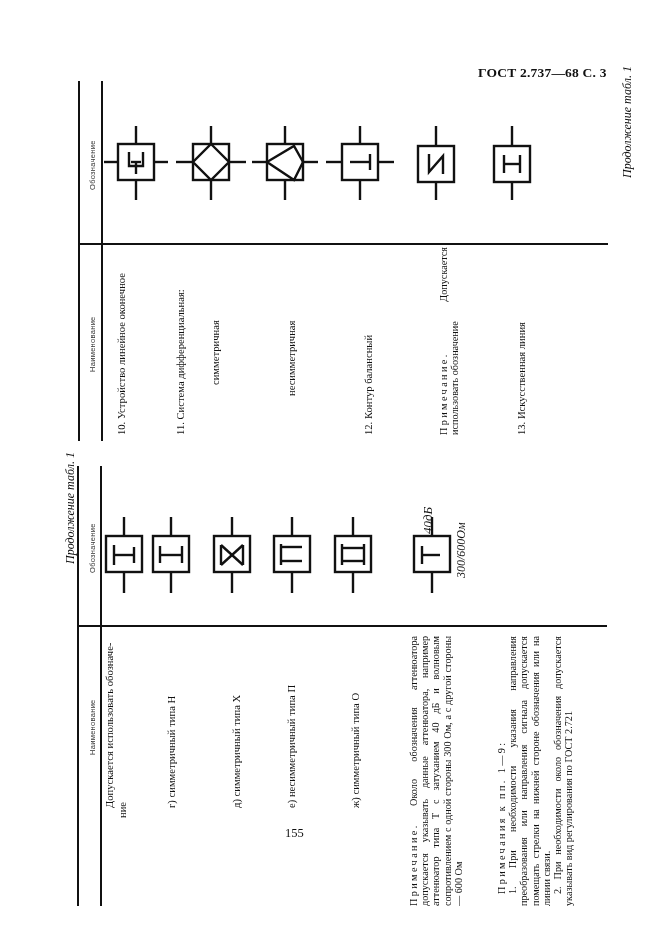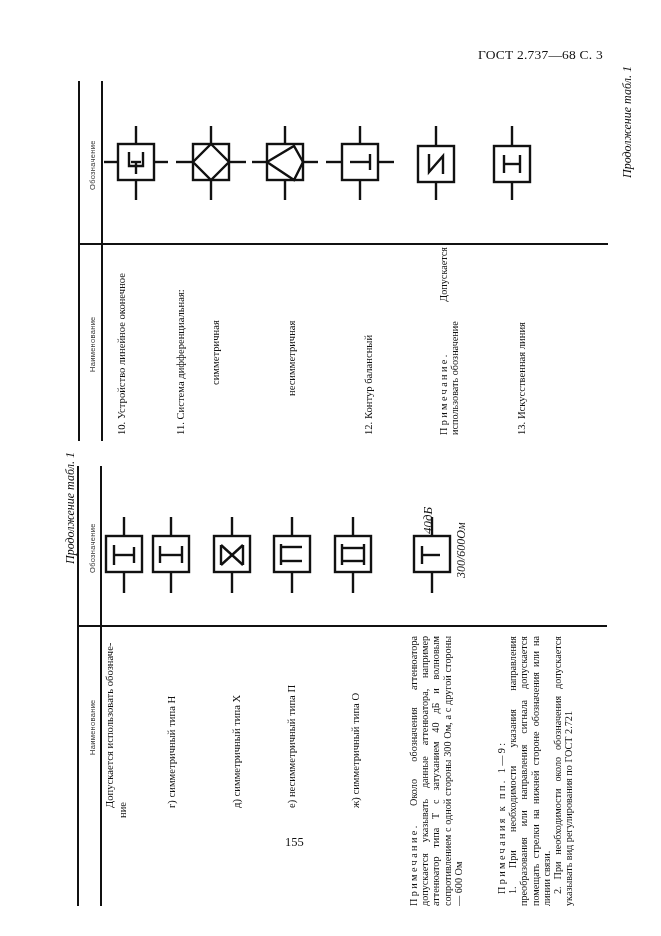--- a/index.html
+++ b/index.html
@@ -1,20 +1,20 @@
 <!DOCTYPE html>
 <html><head>
 <meta charset="utf-8">
 <style>
   html, body { margin:0; padding:0; background:#fff; }
   body { width:661px; height:936px; position:relative; overflow:hidden;
          font-family:"Liberation Serif", serif; color:#111; }
-  .header { position:absolute; top:47px; left:478px; font-weight:normal;
+  .header { position:absolute; top:65px; left:478px; font-weight:bold;
             font-size:13.5px; letter-spacing:0.2px; white-space:nowrap; }
-  .pagenum { position:absolute; left:285px; top:826px; font-size:12.5px;margin-top:9px; }
+  .pagenum { position:absolute; left:285px; top:826px; font-size:12.5px; }
   .vline { position:absolute; width:1.6px; background:#111; }
   .hline { position:absolute; height:1.6px; background:#111; }
   .rot { position:absolute; transform-origin:0 0; transform:rotate(-90deg);
          white-space:nowrap; }
   .small { font-family:"Liberation Sans", sans-serif; font-size:7.5px; color:#333; letter-spacing:0.3px; }
   .cont { font-style:italic; font-size:12px; }
   .txt { font-size:10.6px; line-height:11.2px; }
   .note { font-size:10.2px; line-height:11.2px; width:270px; white-space:normal; text-align:justify; }
   .spaced { letter-spacing:2.4px; }
   .sym { position:absolute; }

